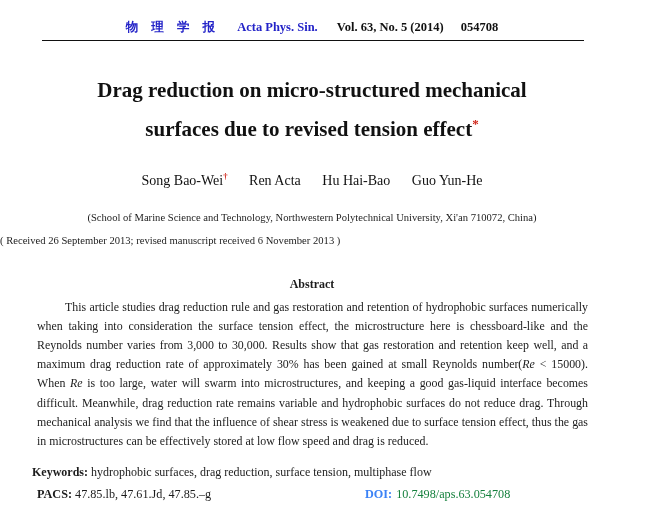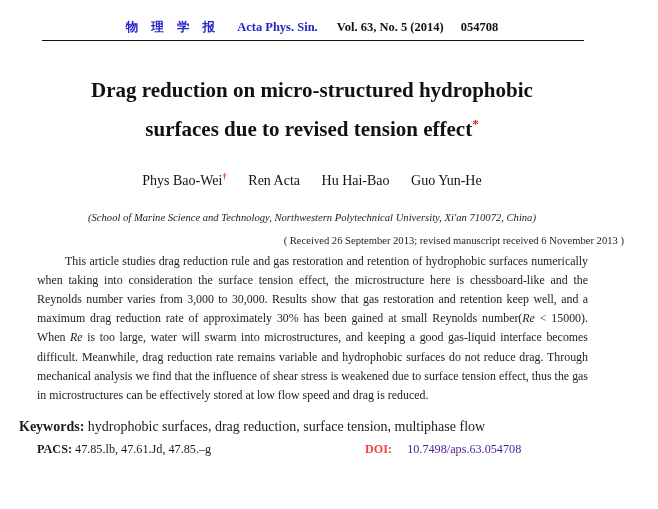--- a/index.html
+++ b/index.html
@@ -49,26 +49,25 @@
     text-align: center;
     font-size: 14px;
     color: #111;
   }
   .author { margin: 0 9px; }
 
   
   .affiliation {
     margin-top: 23px;
     text-align: center;
-    font-style: italic;
     font-size: 10.6px;
   }
   .received {
     margin-top: 12px;
-    text-align: right;
+    text-align: left;
     font-size: 10.6px;
   }
 
   
   .abstract-heading {
     margin-top: 31px;
     text-align: center;
     font-size: 12px;
     font-weight: bold;
   }
@@ -76,62 +75,63 @@
     margin: 6px 36px 0 37px;
     font-size: 11.9px;
     line-height: 19.2px;
     text-align: justify;
     text-indent: 28px;
   }
   .abstract-body i.var { }
 
   
   .keywords {
-    margin: 14px 36px 0 19px;
-    font-size: 14px;
+    margin: 14px 36px 0 32px;
+    font-size: 12px;
   }
   .meta-row {
     margin: 7px 36px 0 37px;
     display: flex;
     font-size: 12.2px;
     align-items: flex-end;
   }
   .meta-row .pacs { flex: 0 0 328px; }
   .label { font-weight: bold; }
-  .doi-label { font-weight: bold; color: #ef4444; }
-  .doi-value { color: #4c1d95; text-decoration: none; margin-left: 12px; }
+  .doi-label { font-weight: bold; color: #3b82f6; }
+  .doi-value { color: #15803d; text-decoration: none; margin-left: 1px; }
 </style>
 </head>
 <body>
 
 <div class="page">
 
   <div class="runhead">
     <span class="blue cn">物 理 学 报</span>
     <span class="blue">Acta Phys. Sin.</span>
     <span class="head-vol">Vol. 63, No. 5 (2014)</span>
     <span class="head-no">054708</span>
   </div>
   <div class="head-rule"></div>
 
   <div class="title">
-    <span>Drag reduction on micro-structured hydrophobic</span><br>
+    <span>Drag reduction on micro-structured mechanical</span><br>
     <span>surfaces due to revised tension effect</span><sup class="marker red">*</sup>
   </div>
 
   <div class="authors">
-    <span class="author"><span>Phys Bao-Wei</span><sup class="marker red">†</sup></span>
+    <span class="author"><span>Song Bao-Wei</span><sup class="marker red">†</sup></span>
     <span class="author">Ren Acta</span>
     <span class="author">Hu Hai-Bao</span>
     <span class="author">Guo Yun-He</span>
   </div>
 
   <div class="affiliation">(School of Marine Science and Technology, Northwestern Polytechnical University, Xi'an 710072, China)</div>
   <div class="received">( Received 26 September 2013; revised manuscript received 6 November 2013 )</div>
 
+  <div class="abstract-heading">Abstract</div>
   <div class="abstract-body">
     <span>This article studies drag reduction rule and gas restoration and retention of hydrophobic surfaces numerically when taking into consideration the surface tension effect, the microstructure here is chessboard-like and the Reynolds number varies from 3,000 to 30,000. Results show that gas restoration and retention keep well, and a maximum drag reduction rate of approximately 30% has been gained at small Reynolds number(</span><i class="var">Re</i><span> &lt; 15000). When </span><i class="var">Re</i><span> is too large, water will swarm into microstructures, and keeping a good gas-liquid interface becomes difficult. Meanwhile, drag reduction rate remains variable and hydrophobic surfaces do not reduce drag. Through mechanical analysis we find that the influence of shear stress is weakened due to surface tension effect, thus the gas in microstructures can be effectively stored at low flow speed and drag is reduced.</span>
   </div>
 
   <div class="keywords">
     <span class="label">Keywords:</span>
     <span>hydrophobic surfaces, drag reduction, surface tension, multiphase flow</span>
   </div>
 
   <div class="meta-row">

